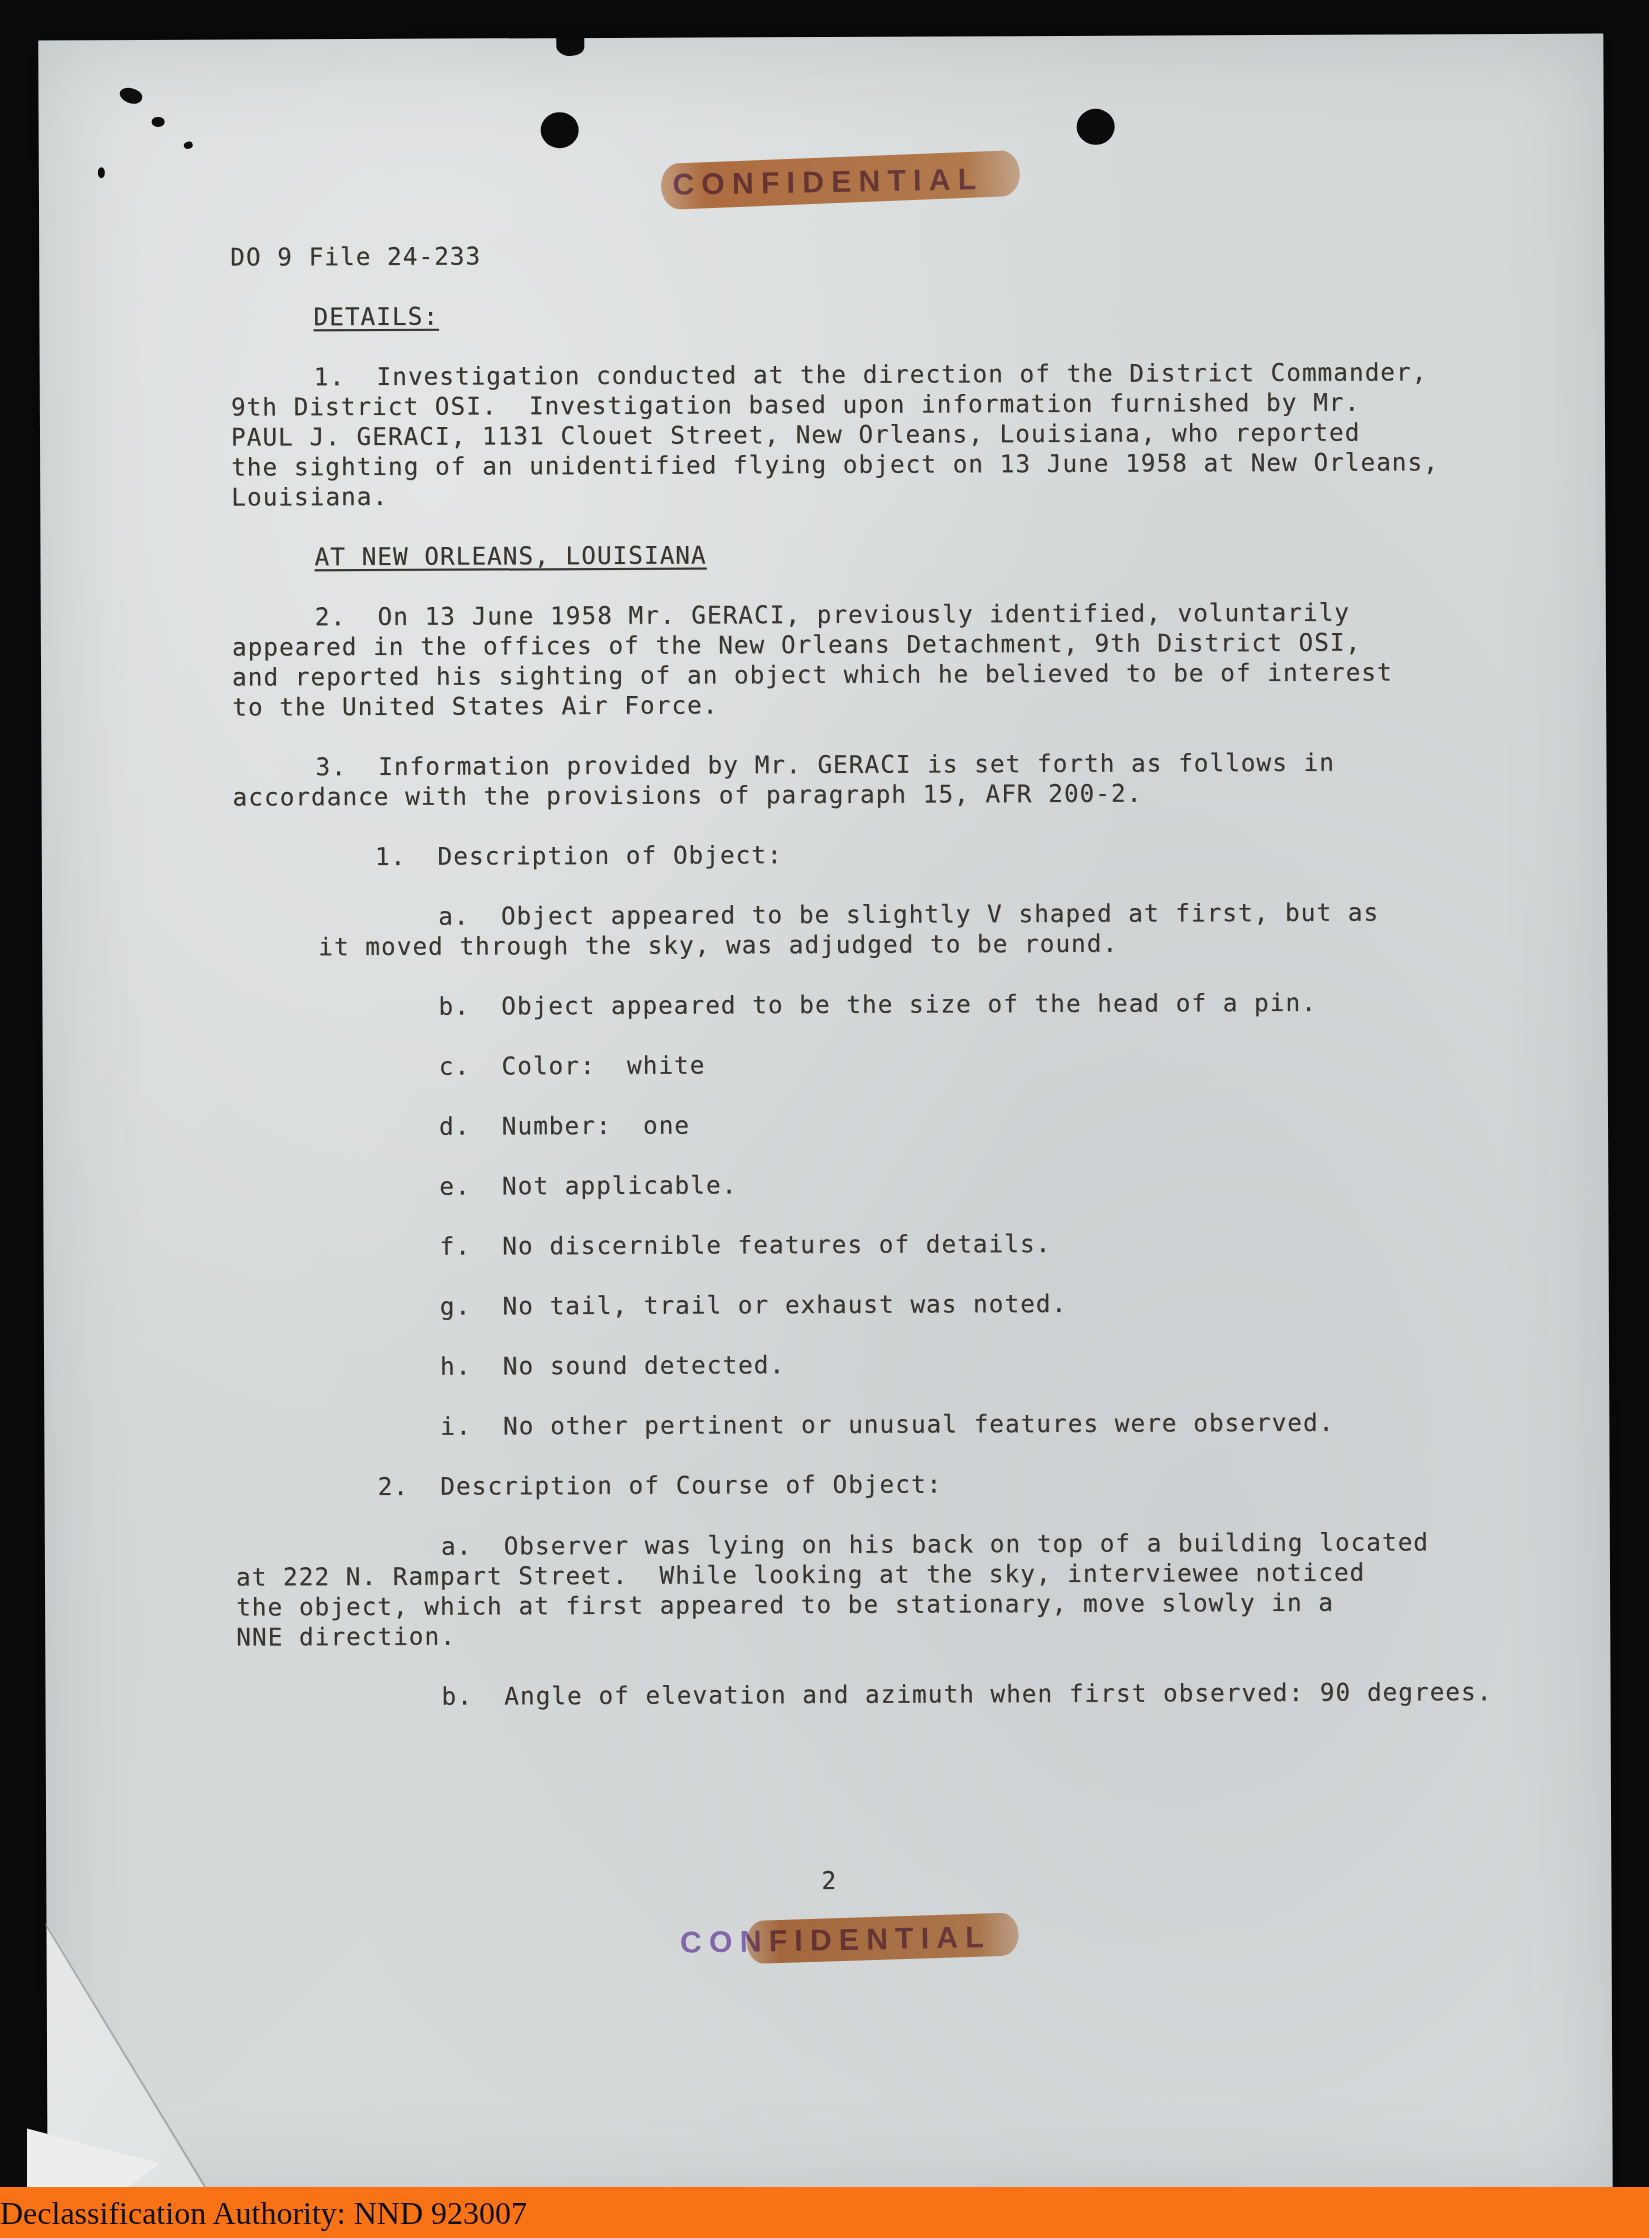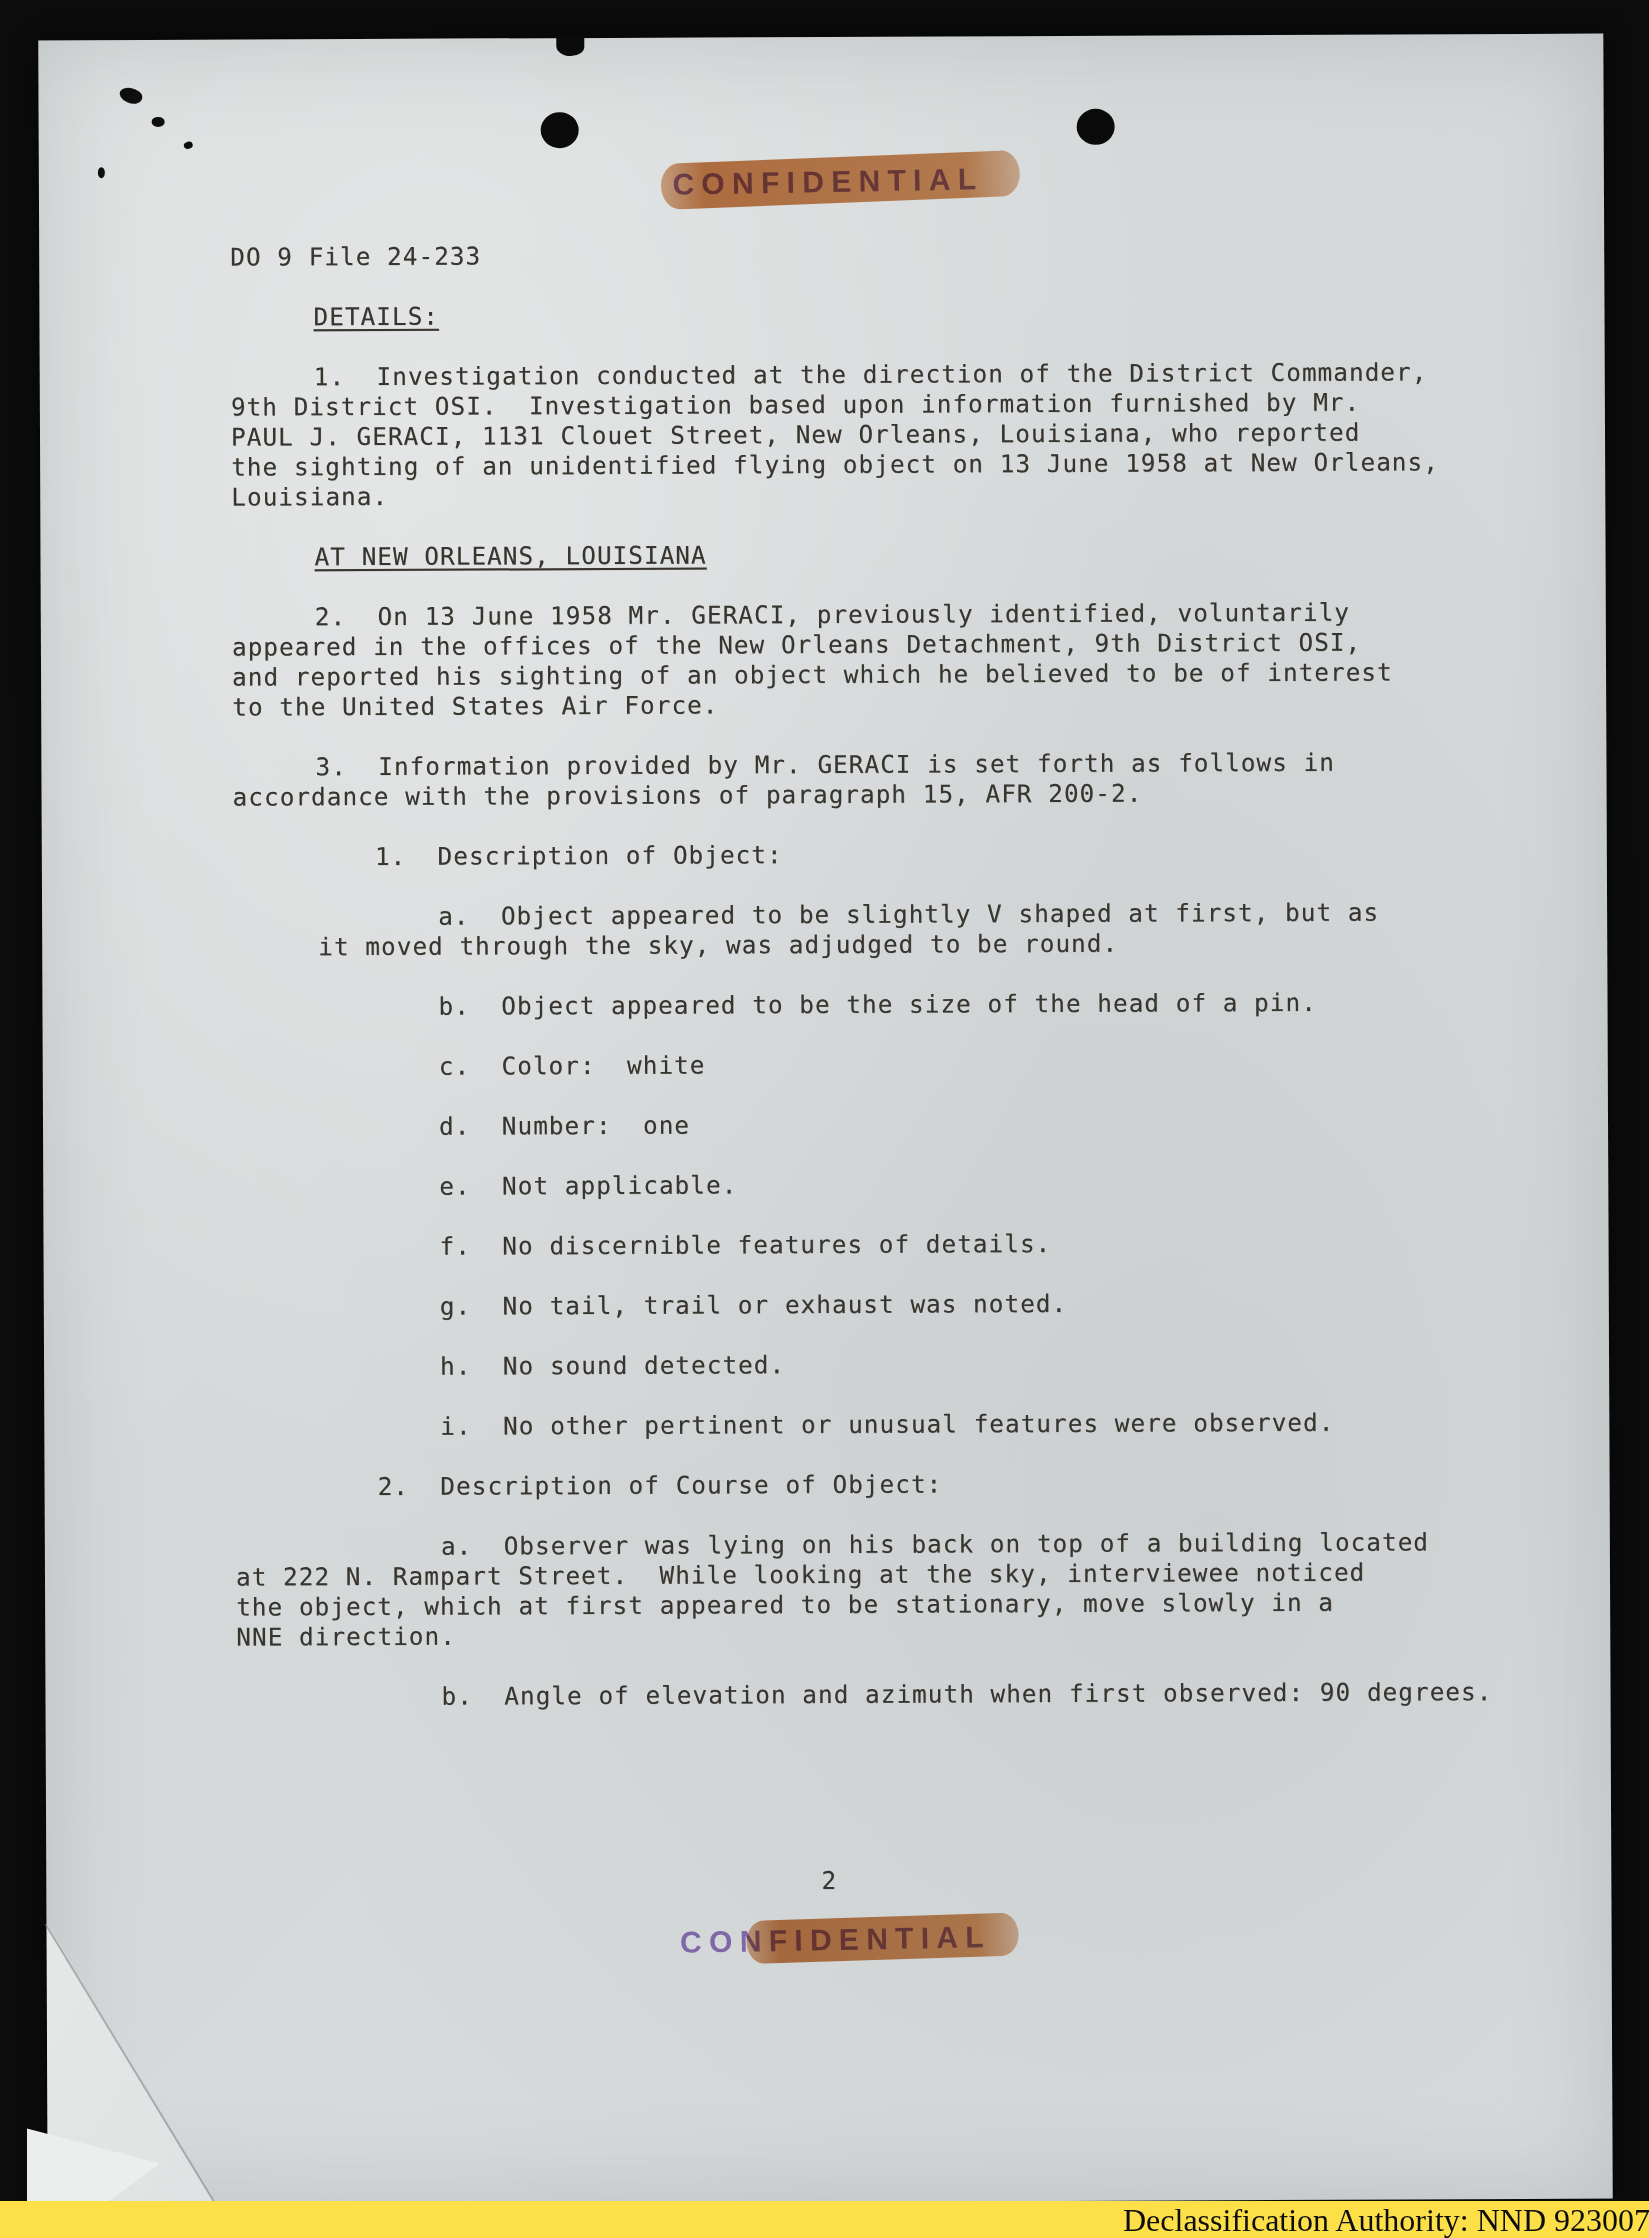--- a/index.html
+++ b/index.html
@@ -163,25 +163,25 @@
     clip-path: polygon(0 38%, 100% 68%, 62% 100%, 0 100%);
     box-shadow: 0 0 8.8px rgba(0,0,0,0.5);
   }
 
   
   .declass-strip {
     position: absolute;
     left: 0;
     bottom: 0;
     width: 100%;
-    height: 38px;
-    background: #fde047;
+    height: 52px;
+    background: #f97316;
     display: flex;
     align-items: center;
-    justify-content: flex-end;
+    justify-content: flex-start;
     font-family: "Liberation Serif", serif;
     font-size: 32px;
     color: #0e0e0e;
   }
 </style>
 </head>
 <body>
 
 <div class="paper">
 

